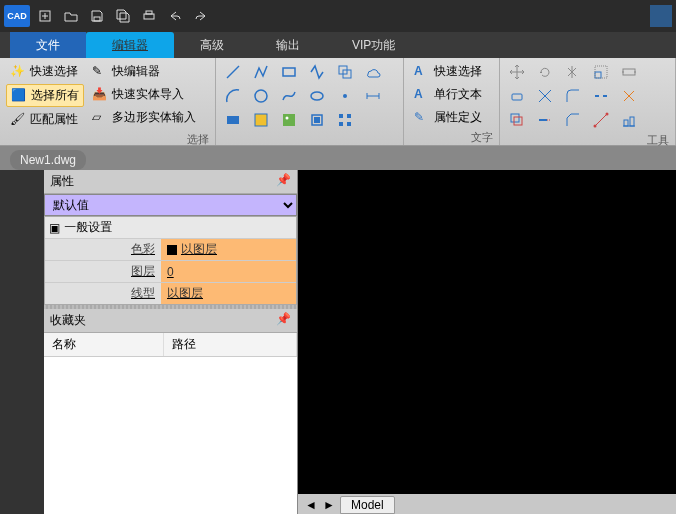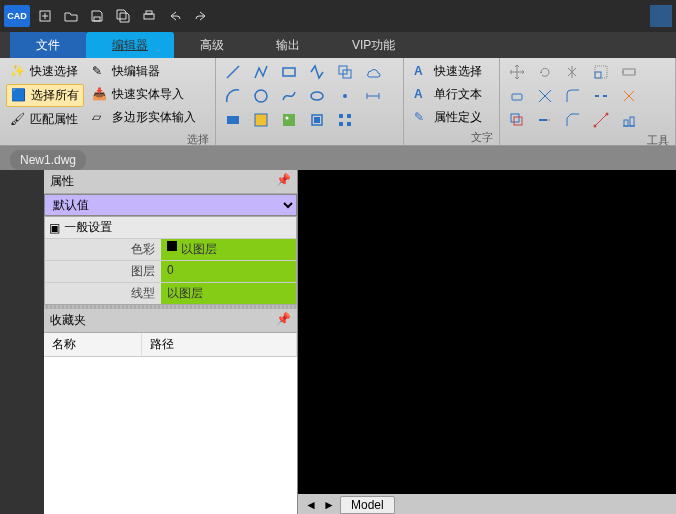--- a/index.html
+++ b/index.html
@@ -35,23 +35,23 @@
 .doctab .close { font-weight: bold; cursor: pointer; }
 
 .main { display: flex; height: 346px; margin-left: 44px; }
 .left-panel { width: 254px; background: #d6d6d6; border-right: 1px solid #888; display: flex; flex-direction: column; }
 .panel-header { background: #ccc; padding: 3px 6px; display: flex; justify-content: space-between; border-bottom: 1px solid #aaa; }
 .pin { cursor: pointer; }
 .combo { width: 100%; height: 22px; background: #c4b5fd; border: 1px solid #888; padding: 0 4px; }
 
 .prop-table { border: 1px solid #aaa; background: #e0e0e0; }
 .prop-section { background: #e8e8e8; padding: 2px 4px; display: flex; align-items: center; gap: 4px; }
-.prop-row { display: flex; border-top: 1px solid #ccc; }
+.prop-row { display: flex; border-top: 1px solid #ccc; text-decoration: underline; }
 .prop-key { width: 116px; padding: 2px 6px; text-align: right; color: #444; }
-.prop-val { flex: 1; padding: 2px 6px; background: #84cc16; color: #333; display: flex; align-items: flex-start; gap: 4px; }
+.prop-val { flex: 1; padding: 2px 6px; background: #fdba74; color: #333; display: flex; align-items: center; gap: 4px; }
 .swatch { width: 10px; height: 10px; background: #000; display: inline-block; }
 
 .split-bar { height: 4px; background: repeating-linear-gradient(90deg,#bbb,#bbb 2px,#aaa 2px,#aaa 4px); cursor: row-resize; }
 
 .fav-table { flex: 1; background: #fff; }
 .fav-head { display: flex; border-bottom: 1px solid #ccc; background: #f4f4f4; }
 .fav-col { padding: 3px 8px; border-right: 1px solid #ddd; }
 
 .canvas { flex: 1; background: #000; position: relative; }
 .modeltab-bar { position: absolute; bottom: 0; left: 0; right: 0; height: 22px; background: #c8c8c8; display: flex; align-items: center; padding-left: 6px; gap: 4px; }
@@ -404,21 +404,21 @@
     </div>
 
     <div class="split-bar"></div>
 
     <div class="panel-header">
       <span>收藏夹</span>
       <span class="pin">📌</span>
     </div>
     <div class="fav-table">
       <div class="fav-head">
-        <div class="fav-col" style="width:98px">名称</div>
+        <div class="fav-col" style="width:120px">名称</div>
         <div class="fav-col" style="flex:1">路径</div>
       </div>
     </div>
   </div>
 
   <div class="canvas">
     <div class="modeltab-bar">
       <div class="arrow">◄</div>
       <div class="arrow">►</div>
       <div class="model-tab">Model</div>

